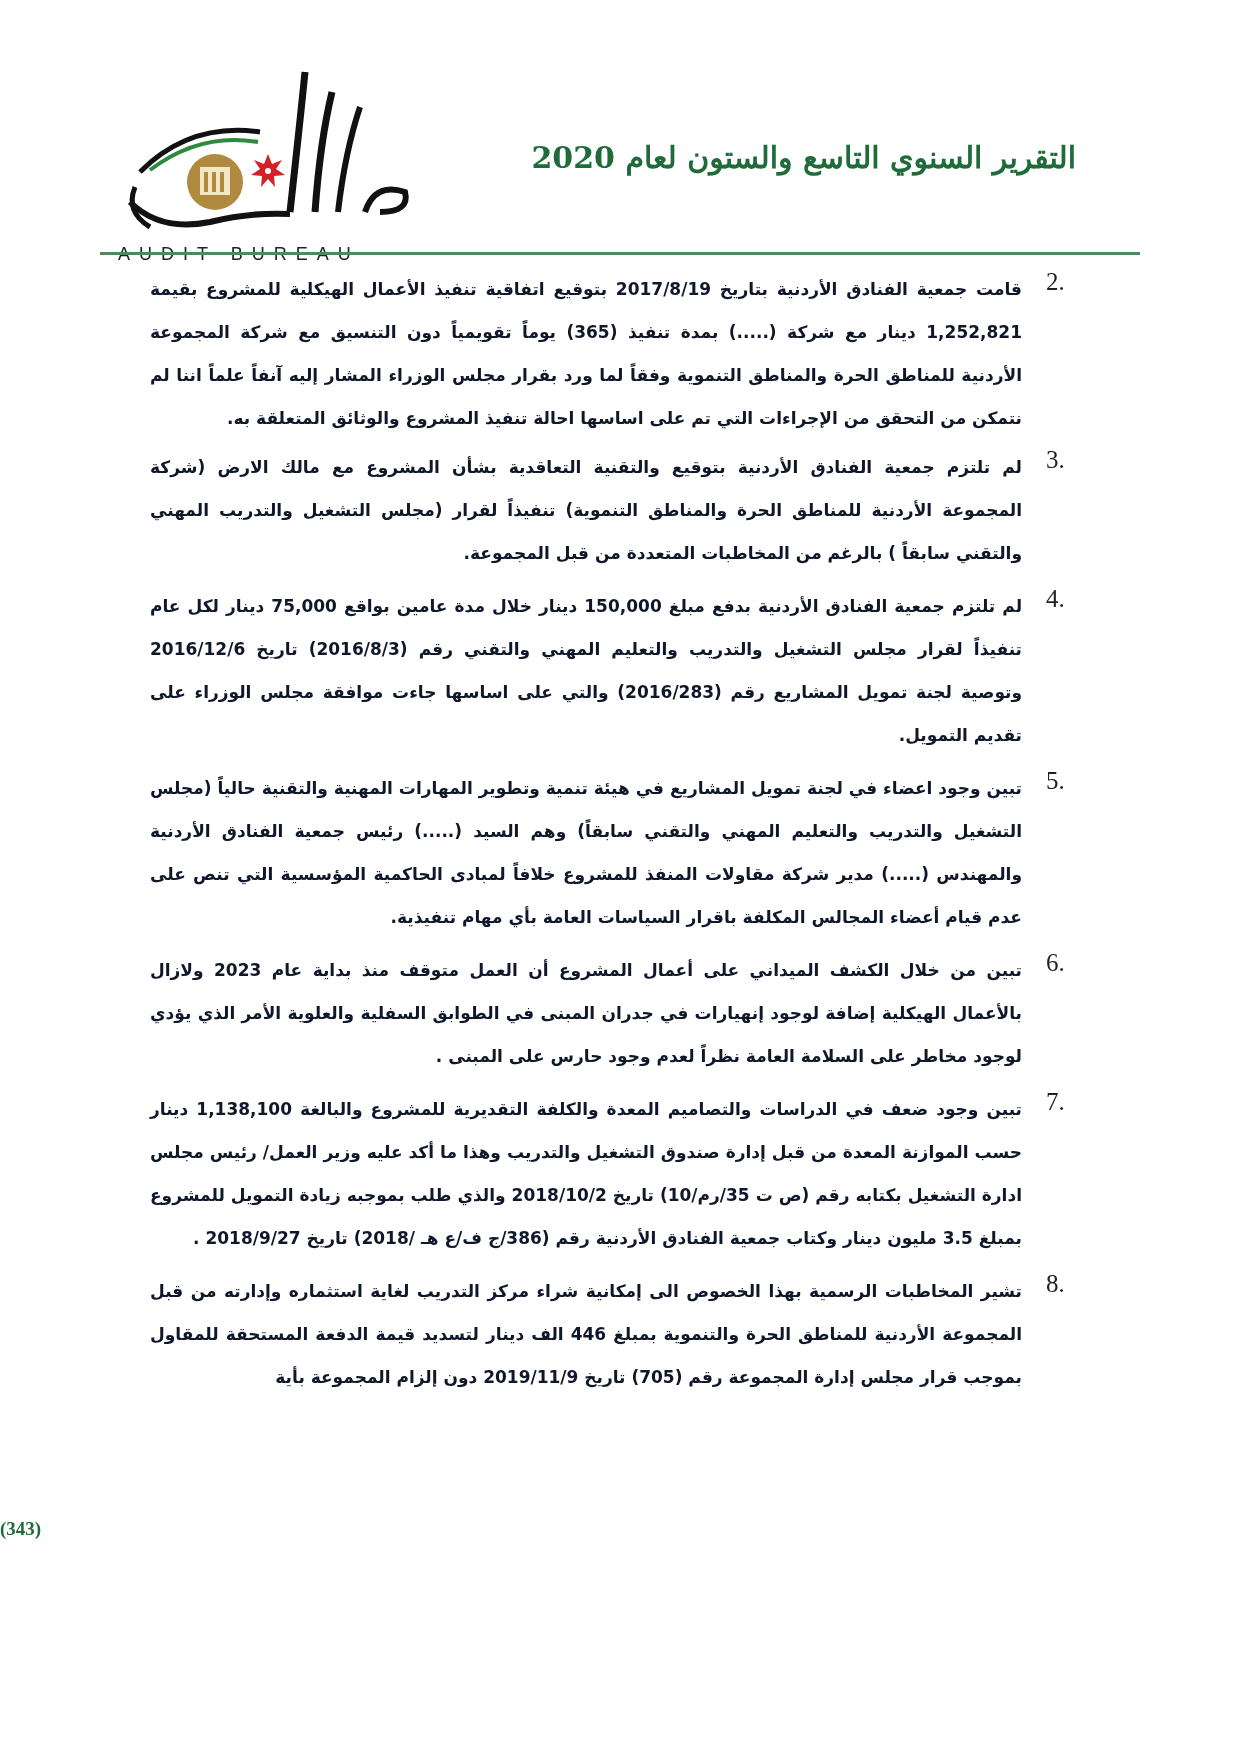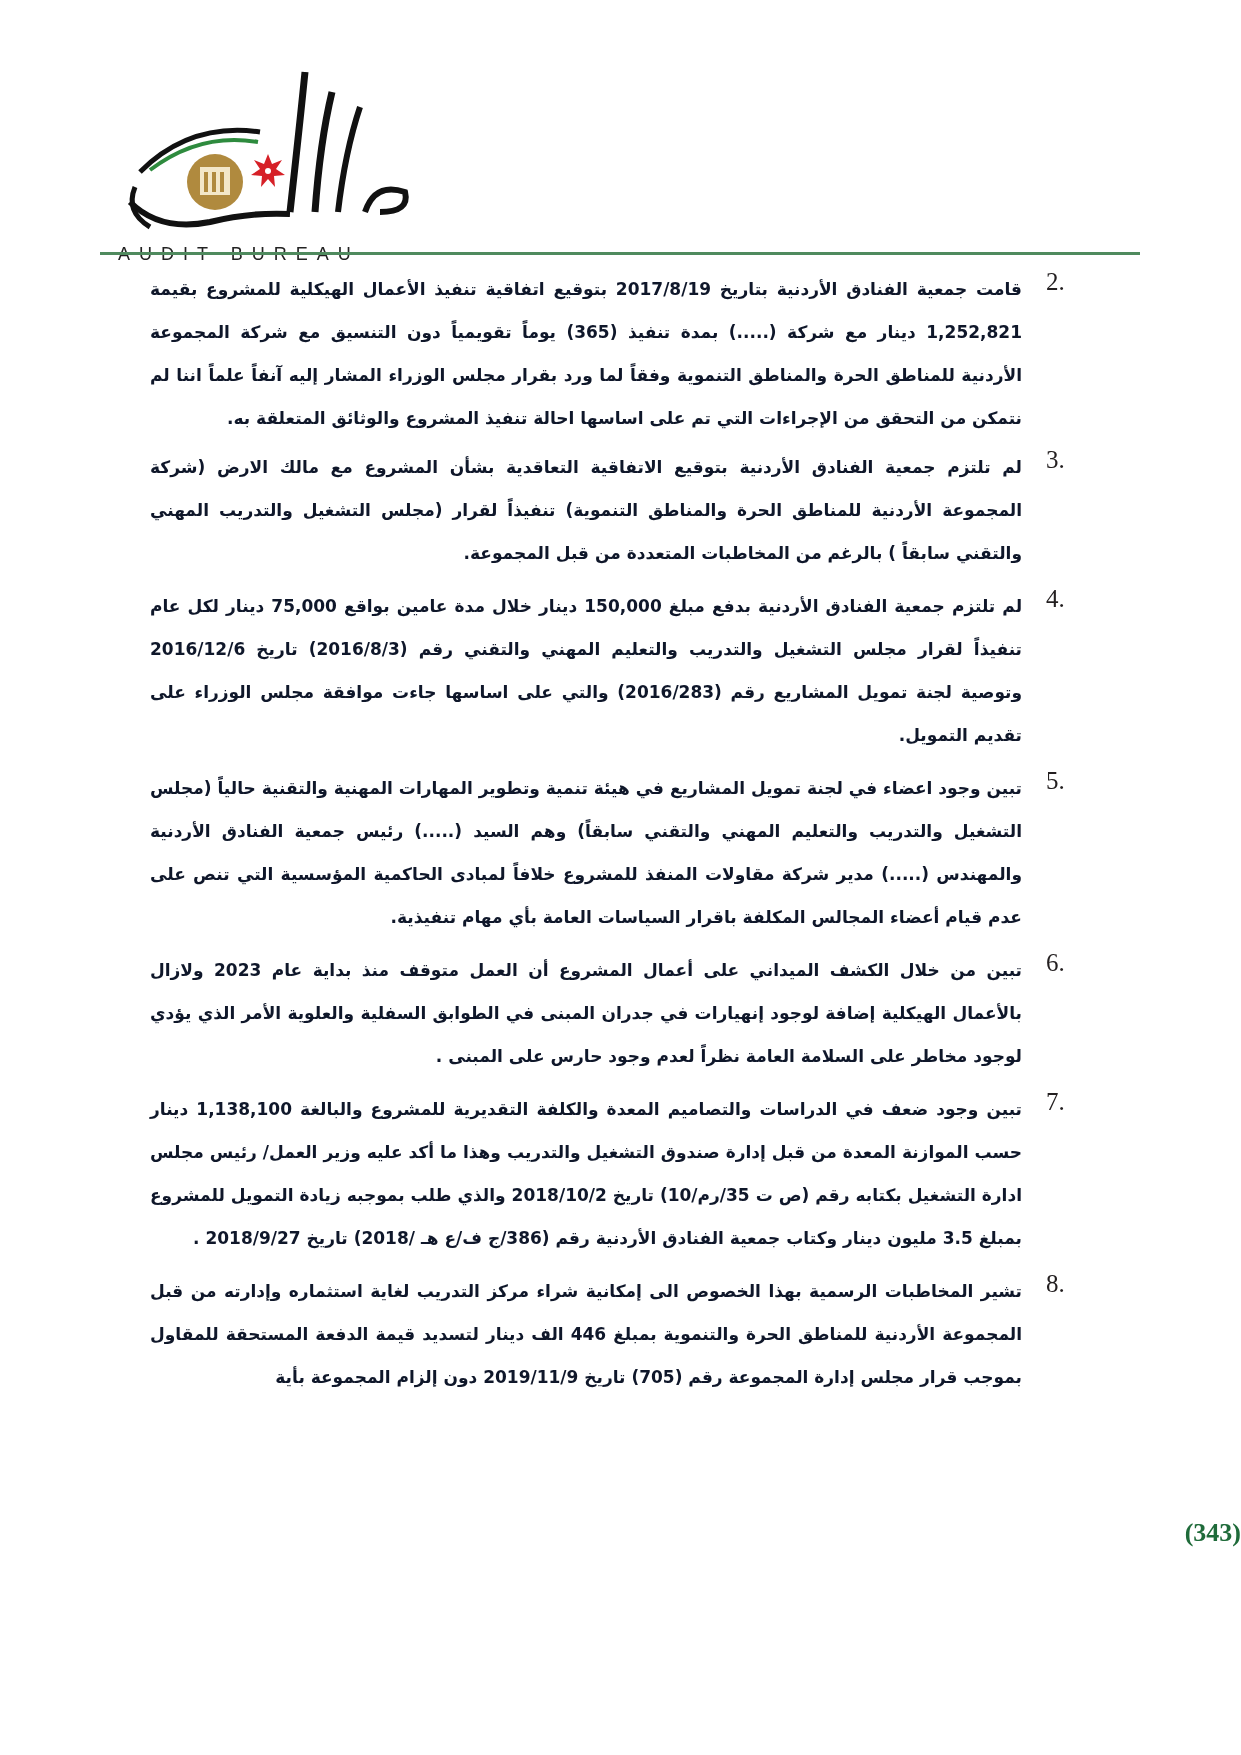--- a/index.html
+++ b/index.html
@@ -12,22 +12,22 @@
   .report-title { position: absolute; right: 165px; top: 140px; direction: rtl;
                   font-family: "DejaVu Serif", serif; font-size: 30px; font-weight: bold; color: #1f6b3a; }
   .header-rule { position: absolute; left: 100px; top: 252px; width: 1040px; height: 3px;
                  background: #4f8a5e; }
   .content { position: absolute; left: 150px; top: 268px; width: 936px; direction: rtl; }
   .item { position: relative; padding-right: 64px; margin: 0 0 10px 0; }
   .item-num { position: absolute; right: 0; top: 0; width: 40px; text-align: left;
               font-family: "Liberation Serif", serif; font-size: 25px; color: #231f20; direction: ltr; }
   .item-text { font-size: 17px; font-weight: bold; line-height: 43px; text-align: justify;
                text-align-last: right; color: #0f172a; }
-  .page-number { position: absolute; left: 0; width: 1241px; top: 1518px; text-align: right;
-                 font-family: "Liberation Serif", serif; font-weight: bold; font-size: 26px; color: #1f6b3a; }
+  .page-number { position: absolute; left: 0; width: 1241px; top: 1518px; text-align: left;
+                 font-family: "Liberation Serif", serif; font-weight: bold; font-size: 19px; color: #1f6b3a; }
 </style>
 </head>
 <body>
 
 <div class="header">
   <svg class="logo" viewBox="0 0 300 190" xmlns="http://www.w3.org/2000/svg">
     <path d="M20 110 Q70 60 140 70" stroke="#111" stroke-width="5" fill="none"></path>
     <path d="M30 108 Q80 70 138 80" stroke="#2e8b3e" stroke-width="4" fill="none"></path>
     <circle cx="95" cy="120" r="28" fill="#b08a3e"></circle>
     <rect x="80" y="105" width="30" height="28" fill="#f3e7c8"></rect>
@@ -37,31 +37,32 @@
     <polygon points="148,92 152,102 162,98 156,107 165,113 154,114 155,125 148,117 141,125 142,114 131,113 140,107 134,98 144,102" fill="#d62027"></polygon>
     <circle cx="148" cy="109" r="3" fill="#fff"></circle>
     <path d="M170 150 Q180 60 185 10" stroke="#111" stroke-width="7" fill="none"></path>
     <path d="M195 150 Q200 80 212 30" stroke="#111" stroke-width="7" fill="none"></path>
     <path d="M218 150 Q225 90 240 45" stroke="#111" stroke-width="6" fill="none"></path>
     <path d="M245 150 Q255 120 285 130 Q290 150 260 150" stroke="#111" stroke-width="6" fill="none"></path>
     <path d="M10 140 Q40 170 90 160 Q130 150 170 152" stroke="#111" stroke-width="6" fill="none"></path>
     <path d="M15 125 Q5 150 30 165" stroke="#111" stroke-width="5" fill="none"></path>
   </svg>
   <div class="logo-en">AUDIT BUREAU</div>
+  <div class="report-title">التقرير السنوي التاسع والستون لعام 2020</div>
   <div class="header-rule"></div>
 </div>
 
 <div class="content">
   <div class="item" style="margin-bottom:6px">
     <span class="item-num">2.</span>
     <div class="item-text">قامت جمعية الفنادق الأردنية بتاريخ 2017/8/19 بتوقيع اتفاقية تنفيذ الأعمال الهيكلية للمشروع بقيمة 1,252,821 دينار مع شركة (.....) بمدة تنفيذ (365) يوماً تقويمياً دون التنسيق مع شركة المجموعة الأردنية للمناطق الحرة والمناطق التنموية وفقاً لما ورد بقرار مجلس الوزراء المشار إليه آنفاً علماً اننا لم نتمكن من التحقق من الإجراءات التي تم على اساسها احالة تنفيذ المشروع والوثائق المتعلقة به.</div>
   </div>
   <div class="item">
     <span class="item-num">3.</span>
-    <div class="item-text">لم تلتزم جمعية الفنادق الأردنية بتوقيع الاتفاقية التعاقدية بشأن المشروع مع مالك الارض (شركة المجموعة الأردنية للمناطق الحرة والمناطق التنموية) تنفيذاً لقرار (مجلس التشغيل والتدريب المهني والتقني سابقاً ) بالرغم من المخاطبات المتعددة من قبل المجموعة.</div>
+    <div class="item-text">لم تلتزم جمعية الفنادق الأردنية بتوقيع والتقنية التعاقدية بشأن المشروع مع مالك الارض (شركة المجموعة الأردنية للمناطق الحرة والمناطق التنموية) تنفيذاً لقرار (مجلس التشغيل والتدريب المهني والتقني سابقاً ) بالرغم من المخاطبات المتعددة من قبل المجموعة.</div>
   </div>
   <div class="item">
     <span class="item-num">4.</span>
     <div class="item-text">لم تلتزم جمعية الفنادق الأردنية بدفع مبلغ 150,000 دينار خلال مدة عامين بواقع 75,000 دينار لكل عام تنفيذاً لقرار مجلس التشغيل والتدريب والتعليم المهني والتقني رقم (2016/8/3) تاريخ 2016/12/6 وتوصية لجنة تمويل المشاريع رقم (2016/283) والتي على اساسها جاءت موافقة مجلس الوزراء على تقديم التمويل.</div>
   </div>
   <div class="item">
     <span class="item-num">5.</span>
     <div class="item-text">تبين وجود اعضاء في لجنة تمويل المشاريع في هيئة تنمية وتطوير المهارات المهنية والتقنية حالياً (مجلس التشغيل والتدريب والتعليم المهني والتقني سابقاً) وهم السيد (.....) رئيس جمعية الفنادق الأردنية والمهندس (.....) مدير شركة مقاولات المنفذ للمشروع خلافاً لمبادى الحاكمية المؤسسية التي تنص على عدم قيام أعضاء المجالس المكلفة باقرار السياسات العامة بأي مهام تنفيذية.</div>
   </div>
   <div class="item">

